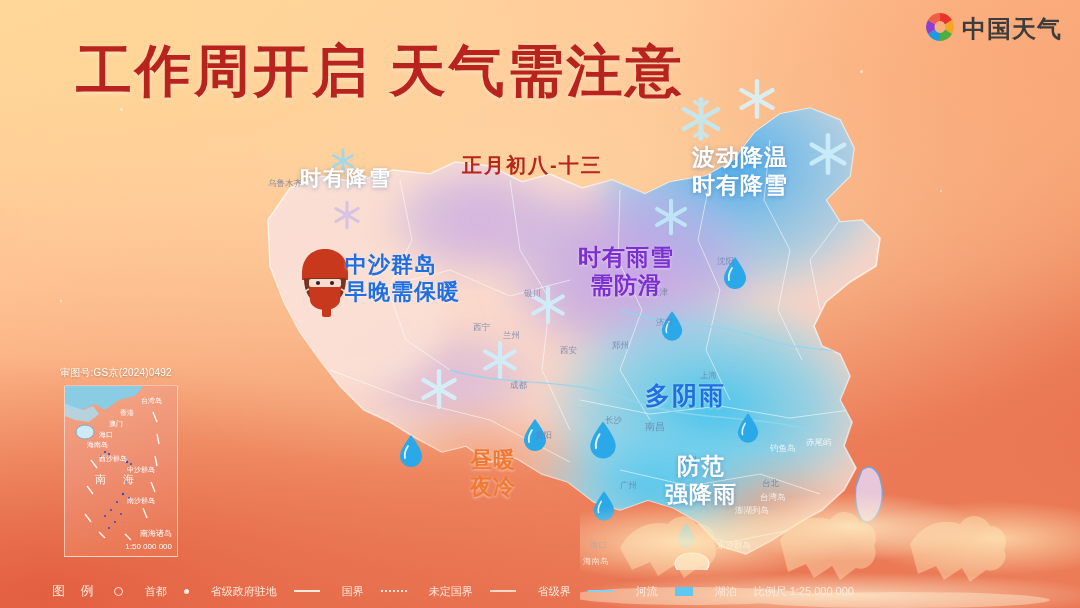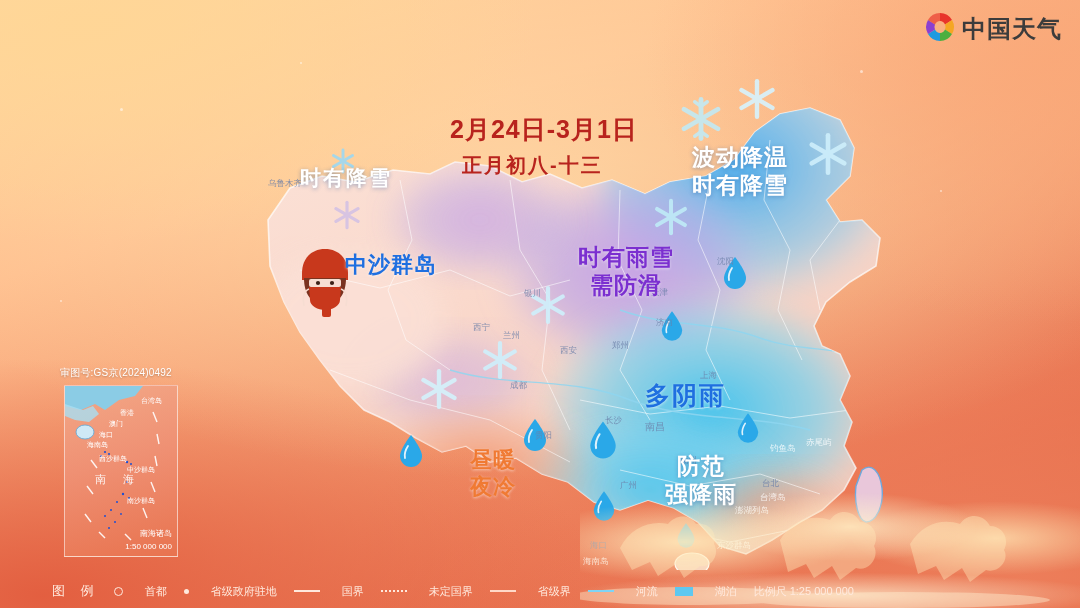--- a/index.html
+++ b/index.html
@@ -393,38 +393,39 @@
 
   <div class="lab white" id="lab-ne">
       <div>波动降温</div>
       <div>时有降雪</div>
     </div>
   <div class="lab white" id="lab-nw">
       <div>时有降雪</div>
     </div>
   <div class="lab blue" id="lab-temp">
       <div>中沙群岛</div>
+      <div>早晚需保暖</div>
     </div>
   <div class="lab purple" id="lab-mid">
       <div>时有雨雪</div>
       <div>需防滑</div>
     </div>
   <div class="lab blue" id="lab-rain">
       <div>多阴雨</div>
     </div>
   <div class="lab white" id="lab-heavy">
       <div>防范</div>
       <div>强降雨</div>
     </div>
   <div class="lab orange" id="lab-warmcold">
       <div>昼暖</div>
       <div>夜冷</div>
     </div>
 
-  <div id="date-main">2月24日-3月1日</div>
+  <div id="title">工作周开启  天气需注意</div>
   <div id="date-lunar">正月初八-十三</div>
 
   <div id="logo">
     <span>
       <svg width="34" height="34" viewBox="0 0 34 34">
         <g transform="translate(17,17)">
           <path d="M0,-14 A14,14 0 0 1 12,-7 L5,-2.5 A6,6 0 0 0 0,-6 Z" fill="#e8342a"></path>
           <path d="M12,-7 A14,14 0 0 1 12,7 L5,2.5 A6,6 0 0 0 5,-2.5 Z" fill="#f5a623"></path>
           <path d="M12,7 A14,14 0 0 1 0,14 L0,6 A6,6 0 0 0 5,2.5 Z" fill="#4caf3f"></path>
           <path d="M0,14 A14,14 0 0 1 -12,7 L-5,2.5 A6,6 0 0 0 0,6 Z" fill="#1e9ae0"></path>

